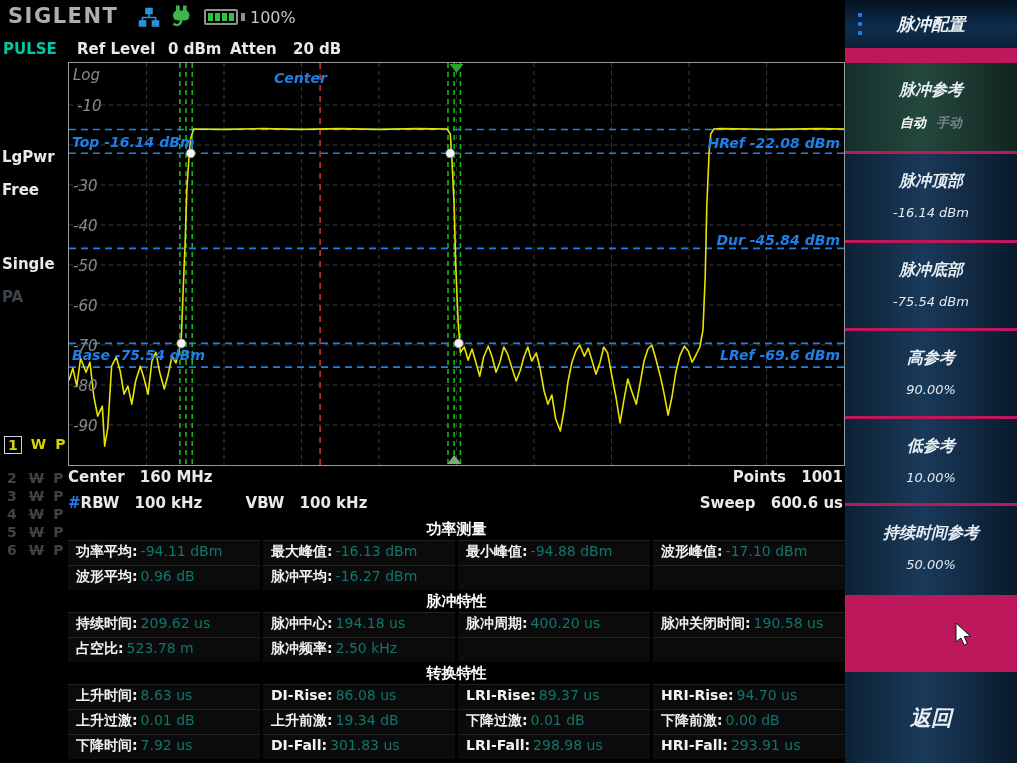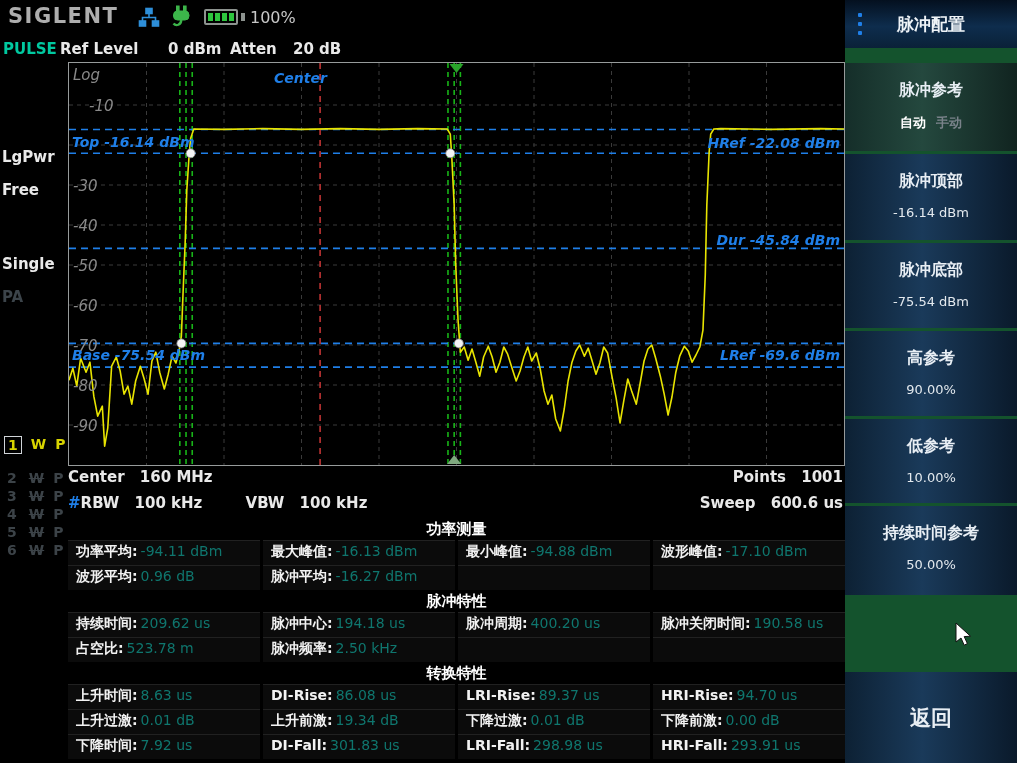--- a/index.html
+++ b/index.html
@@ -41,21 +41,21 @@
 
   
   .tables{left:68px;top:518px;width:777px;}
   .tbl-title{height:22px;line-height:22px;text-align:center;font-size:15px;font-weight:700;color:#fff;}
   .tbl-row{display:grid;grid-template-columns:1fr 1fr 1fr 1fr;column-gap:3px;height:25px;}
   .tbl-cell{background:#0b0b0b;border-top:1px solid #212121;padding:2px 8px 0;font-size:14px;white-space:nowrap;overflow:hidden;}
   .tbl-cell .cl{font-weight:700;color:#f2f2f2;}
   .tbl-cell .cv{color:#0f766e;margin-left:3px;}
 
   
-  .sidebar{left:845px;top:0;width:172px;height:763px;background:#14532d;}
+  .sidebar{left:845px;top:0;width:172px;height:763px;background:#be185d;font-style:italic;}
   .sb-header{position:absolute;left:0;top:0;width:100%;height:48px;
              background:linear-gradient(180deg,#04101f 0%,#0e2d4d 55%,#0a2138 100%);
              display:flex;align-items:center;justify-content:center;}
   .sb-header .t{font-size:17px;font-weight:700;color:#eef3f7;}
   .sb-dots{position:absolute;left:13px;top:13px;width:5px;height:22px;display:flex;flex-direction:column;justify-content:space-between;}
   .sb-dots i{width:4px;height:4px;background:#1f7fe8;border-radius:1px;}
   .sb-item{position:absolute;left:0;width:100%;
            background:linear-gradient(90deg,#0d2134 0%,#1a3a5a 45%,#0a1a2b 100%);
            display:flex;flex-direction:column;align-items:center;margin-top:11px;}
   .sb-item.sel{background:linear-gradient(90deg,#152e29 0%,#24483e 45%,#112420 100%);}
@@ -93,21 +93,21 @@
     <i class="batt-bar"></i>
       <i class="batt-bar"></i>
       <i class="batt-bar"></i>
       <i class="batt-bar"></i>
   </div>
   <div class="abs batt-tip"></div>
   <div class="abs batt-pct">100%</div>
 
   <div class="measbar">
     <span class="mode" style="left:3px">PULSE</span>
-    <span style="left:60px">Ref Level</span>
+    <span style="left:77px">Ref Level</span>
     <span style="left:168px">0 dBm</span>
     <span style="left:230px">Atten</span>
     <span style="left:293px">20 dB</span>
   </div>
 
   <div class="abs lmode" style="top:148px">LgPwr</div>
   <div class="abs lmode" style="top:181px">Free</div>
   <div class="abs lmode" style="top:255px">Single</div>
   <div class="abs lmode dim" style="top:288px">PA</div>
 
@@ -176,21 +176,21 @@
         <line x1="0" y1="304.16" x2="775" y2="304.16" stroke="#1f7fe8" stroke-width="1.6" stroke-dasharray="7 5"></line>
         <polyline points="0,317.2 3.875,305.2 7.75,323.2 11.625,295.2 17.05,309.2 20.925,299.2 24.8,333.2 28.674999999999997,353.2 33.324999999999996,343.2 35.65,383.2 38.75,365.2 42.625,303.2 47.275,294 51.150000000000006,308 55.025,331.2 58.9,323.2 62.775,341.2 66.64999999999999,318 71.3,303.2 75.175,316 79.05,331.2 82.925,298 86.8,289.2 90.67500000000001,309.2 95.325,326 99.2,311.2 103.075,293.2 106.95,300 110.05,288 112.37499999999999,273.2 113.925,233.2 116.25,177.2 117.8,127.2 120.125,92 121.675,75.2 124.775,66 155,66.4 193.75,65.6 232.5,66.4 271.25,65.6 310,66.4 348.75,65.6 378.2,66 381.3,71.2 382.85,95.2 385.175,142 386.725,202 389.05,257.2 391.375,289.2 395.25,284 399.125,297.2 403,286 406.875,299.2 410.75,313.2 414.625,294 419.27500000000003,283.2 423.15000000000003,294 427.02500000000003,309.2 430.90000000000003,299.2 434.77500000000003,284 438.65,291.2 443.29999999999995,306 447.17499999999995,318 451.04999999999995,308 454.92499999999995,294 458.79999999999995,284 462.67499999999995,298 467.325,290 471.2,306 475.075,328 478.95,341.2 482.825,332 486.7,356 491.35,368 495.225,346 499.1,318 502.975,299.2 506.85,288 510.725,282 515.375,293.2 519.25,285.2 523.125,298 527,311.2 530.875,300 534.75,284 538.625,290 543.275,315.2 547.15,335.2 551.025,360 554.9,337.2 558.775,316 562.65,328 567.3,341.2 571.175,320 575.05,298 578.925,286 582.8,282 586.675,295.2 591.325,313.2 595.2,331.2 599.075,352 602.95,334 606.825,309.2 610.7,293.2 615.35,283.2 619.225,288 623.1,299.2 626.975,292 630.8499999999999,284 633.9499999999999,267.2 636.275,212 637.8249999999999,142 640.15,89.2 641.6999999999999,71.2 644.8,66 651.775,65.6 702.15,66.4 751.75,65.6 775,66" fill="none" stroke="#e8e400" stroke-width="1.6" stroke-linejoin="round"></polyline>
         <polygon points="380.5,1 394.5,1 387.5,10" fill="#2aa32a"></polygon>
         <polygon points="378.175,401 392.175,401 385.175,392" fill="#7fa87f"></polygon>
         <circle cx="121.675" cy="90.32" r="4.5" fill="#f4f4f4" stroke="#8a8a8a" stroke-width="0.8"></circle>
         <circle cx="381.3" cy="90.32" r="4.5" fill="#f4f4f4" stroke="#8a8a8a" stroke-width="0.8"></circle>
         <circle cx="112.37499999999999" cy="280.4" r="4.5" fill="#f4f4f4" stroke="#8a8a8a" stroke-width="0.8"></circle>
         <circle cx="389.825" cy="280.4" r="4.5" fill="#f4f4f4" stroke="#8a8a8a" stroke-width="0.8"></circle>
       </svg>
     <div class="lab" style="left:4px;top:3px">Log</div>
-    <div class="lab" style="left:20px;top:34px">-10</div>
+    <div class="lab" style="left:8px;top:34px">-10</div>
     <div class="lab" style="left:4px;top:114px">-30</div>
     <div class="lab" style="left:4px;top:154px">-40</div>
     <div class="lab" style="left:4px;top:194px">-50</div>
     <div class="lab" style="left:4px;top:234px">-60</div>
     <div class="lab" style="left:4px;top:274px">-70</div>
     <div class="lab" style="left:4px;top:314px">-80</div>
     <div class="lab" style="left:4px;top:354px">-90</div>
     <div class="blab" style="left:205px;top:7px">Center</div>
     <div class="blab" style="left:3px;top:71px">Top -16.14 dBm</div>
     <div class="blab" style="right:4px;top:72px">HRef -22.08 dBm</div>

